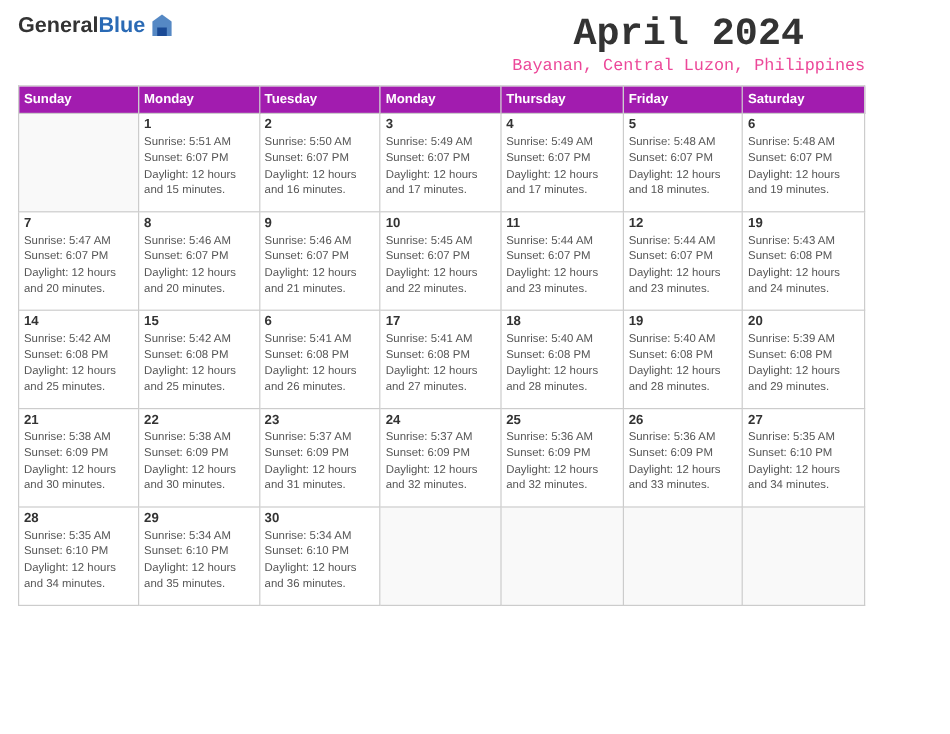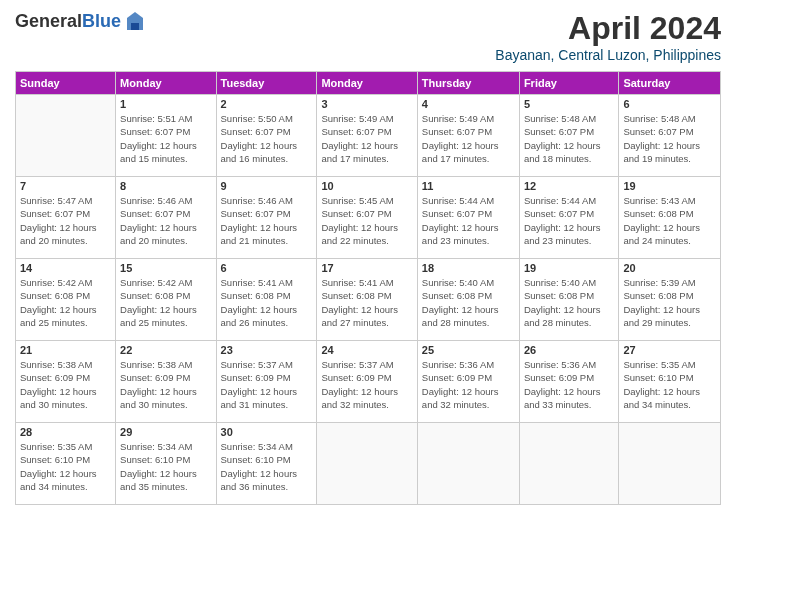--- a/index.html
+++ b/index.html
@@ -31,30 +31,31 @@
       line-height: 1.1;
     }
     .logo-general { color: #333; }
     .logo-blue { color: #2a6ab5; }
     .logo-icon {
       width: 24px;
       height: 24px;
       margin-left: 2px;
     }
     .title-block {
-      text-align: right;
+      text-align: center;
+      font-family: Liberation Mono, monospace;
     }
     .month-title {
       font-size: 32px;
       font-weight: bold;
       color: #333;
     }
     .location {
       font-size: 14px;
-      color: #0c4a6e;
+      color: #ec4899;
     }
     .calendar {
       width: 100%;
       border-collapse: collapse;
       font-size: 10px;
     }
     .calendar th {
       background-color: #a21caf;
       color: white;
       padding: 5px 4px;

